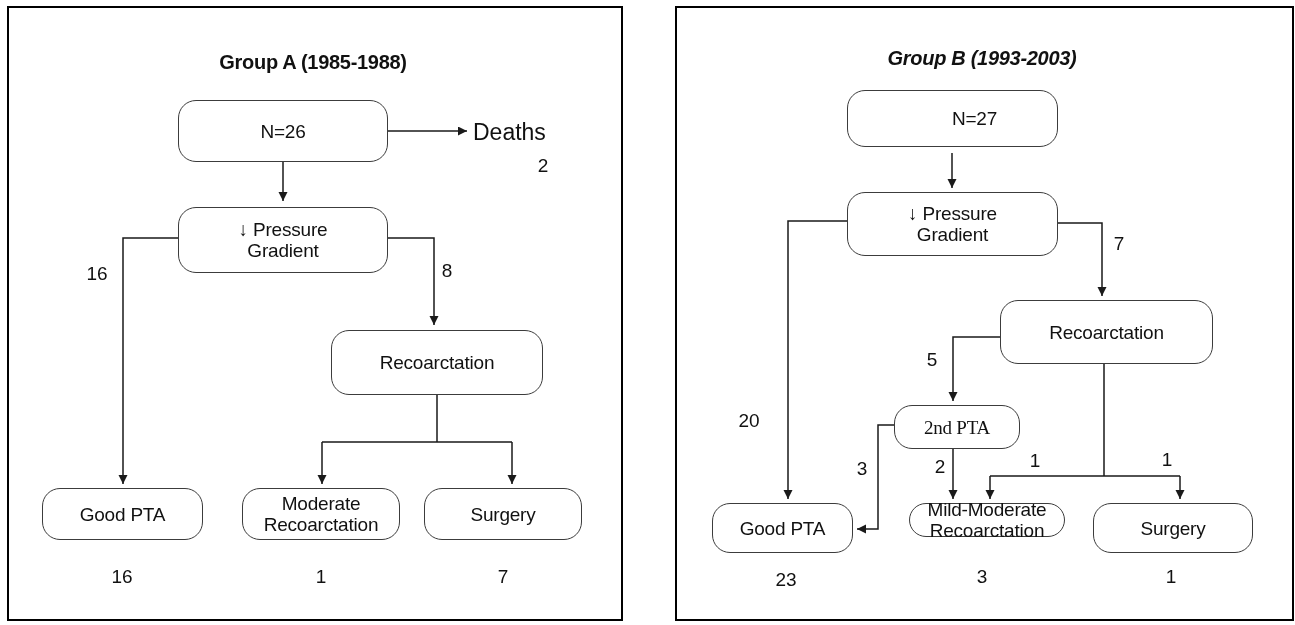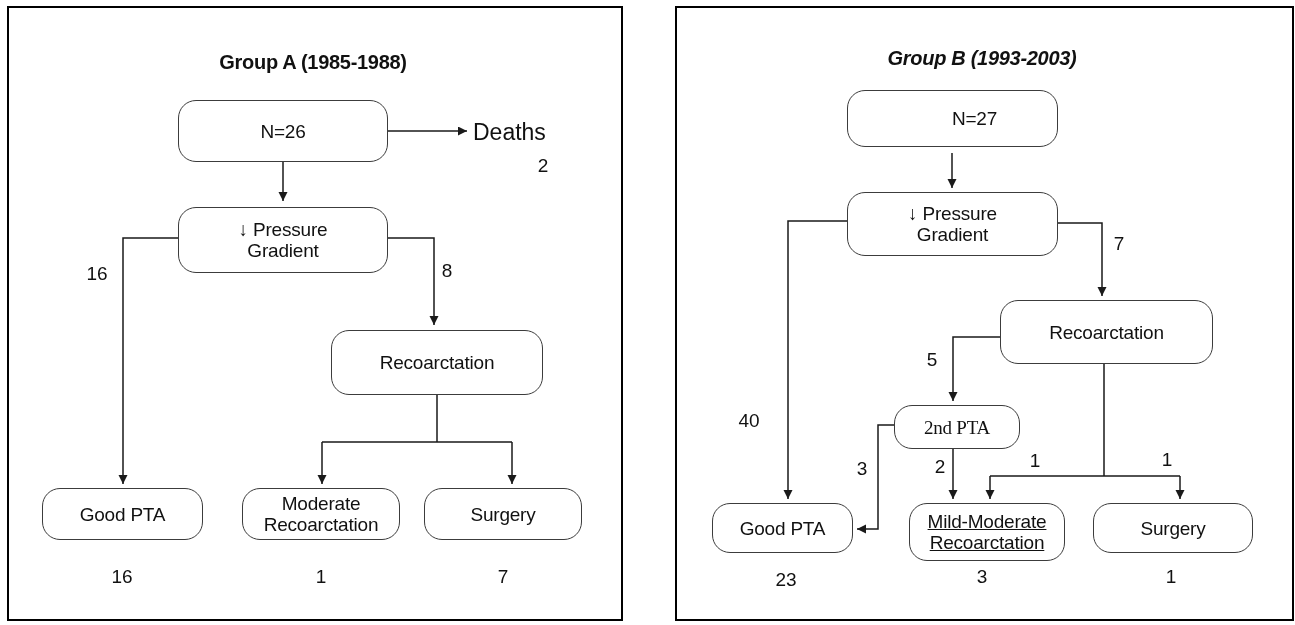--- a/index.html
+++ b/index.html
@@ -126,42 +126,42 @@
 
   <div class="box" style="left:847px;top:90px;width:211px;height:57px;padding-left:44px;">
     <span>N=27</span>
   </div>
 
   <div class="box" style="left:847px;top:192px;width:211px;height:64px;">
     <span>↓ Pressure</span>
     <span>Gradient</span>
   </div>
 
-  <div class="num" style="left:749px;top:421px;">40</div>
+  <div class="num" style="left:749px;top:421px;">20</div>
   <div class="num" style="left:1119px;top:244px;">7</div>
 
   <div class="box" style="left:1000px;top:300px;width:213px;height:64px;">
     <span>Recoarctation</span>
   </div>
 
   <div class="num" style="left:932px;top:360px;">5</div>
 
   <div class="box" style="left:894px;top:405px;width:126px;height:44px;font-family:Liberation Serif, serif;">
     <span>2nd PTA</span>
   </div>
 
   <div class="num" style="left:862px;top:469px;">3</div>
   <div class="num" style="left:940px;top:467px;">2</div>
   <div class="num" style="left:1035px;top:461px;">1</div>
   <div class="num" style="left:1167px;top:460px;">1</div>
 
   <div class="box" style="left:712px;top:503px;width:141px;height:50px;">
     <span>Good PTA</span>
   </div>
-  <div class="box" style="left:909px;top:503px;width:156px;height:58px;text-decoration:underline;">
+  <div class="box" style="left:909px;top:503px;width:156px;height:34px;">
     <span>Mild-Moderate</span>
     <span>Recoarctation</span>
   </div>
   <div class="box" style="left:1093px;top:503px;width:160px;height:50px;">
     <span>Surgery</span>
   </div>
 
   <div class="num" style="left:786px;top:580px;">23</div>
   <div class="num" style="left:982px;top:577px;">3</div>
   <div class="num" style="left:1171px;top:577px;">1</div>

